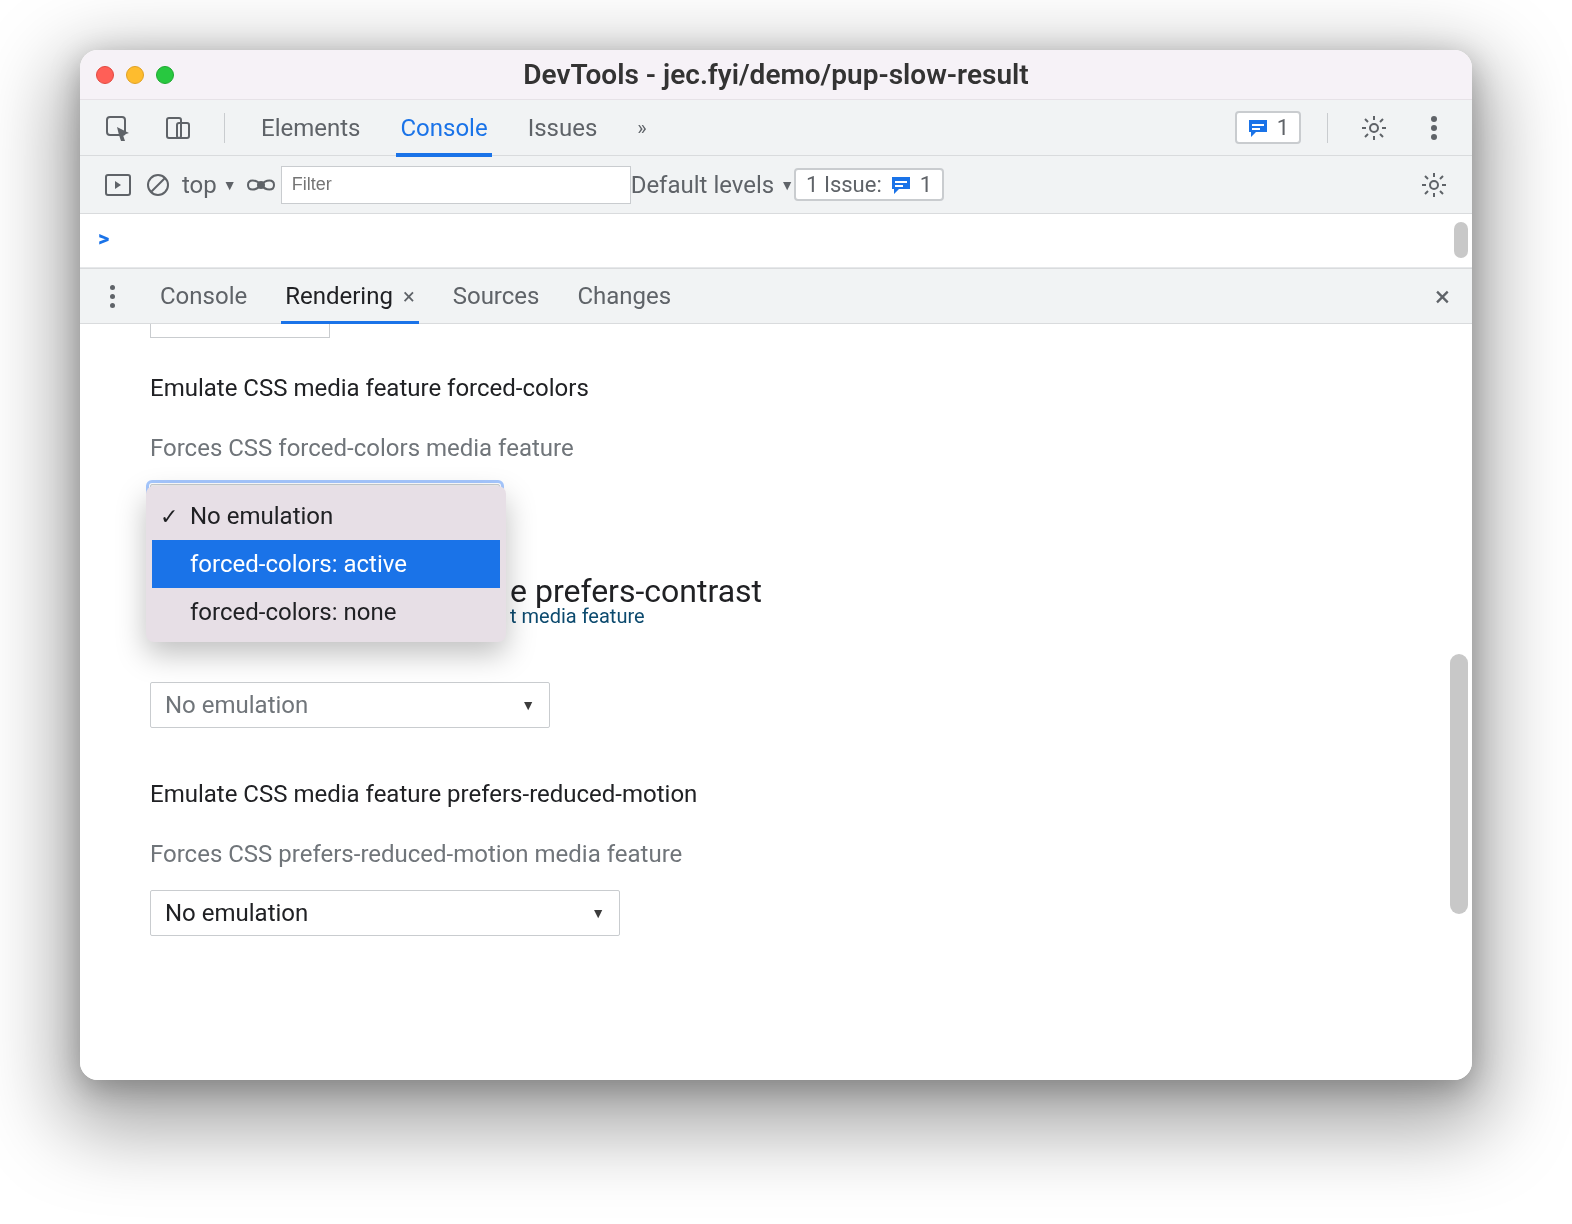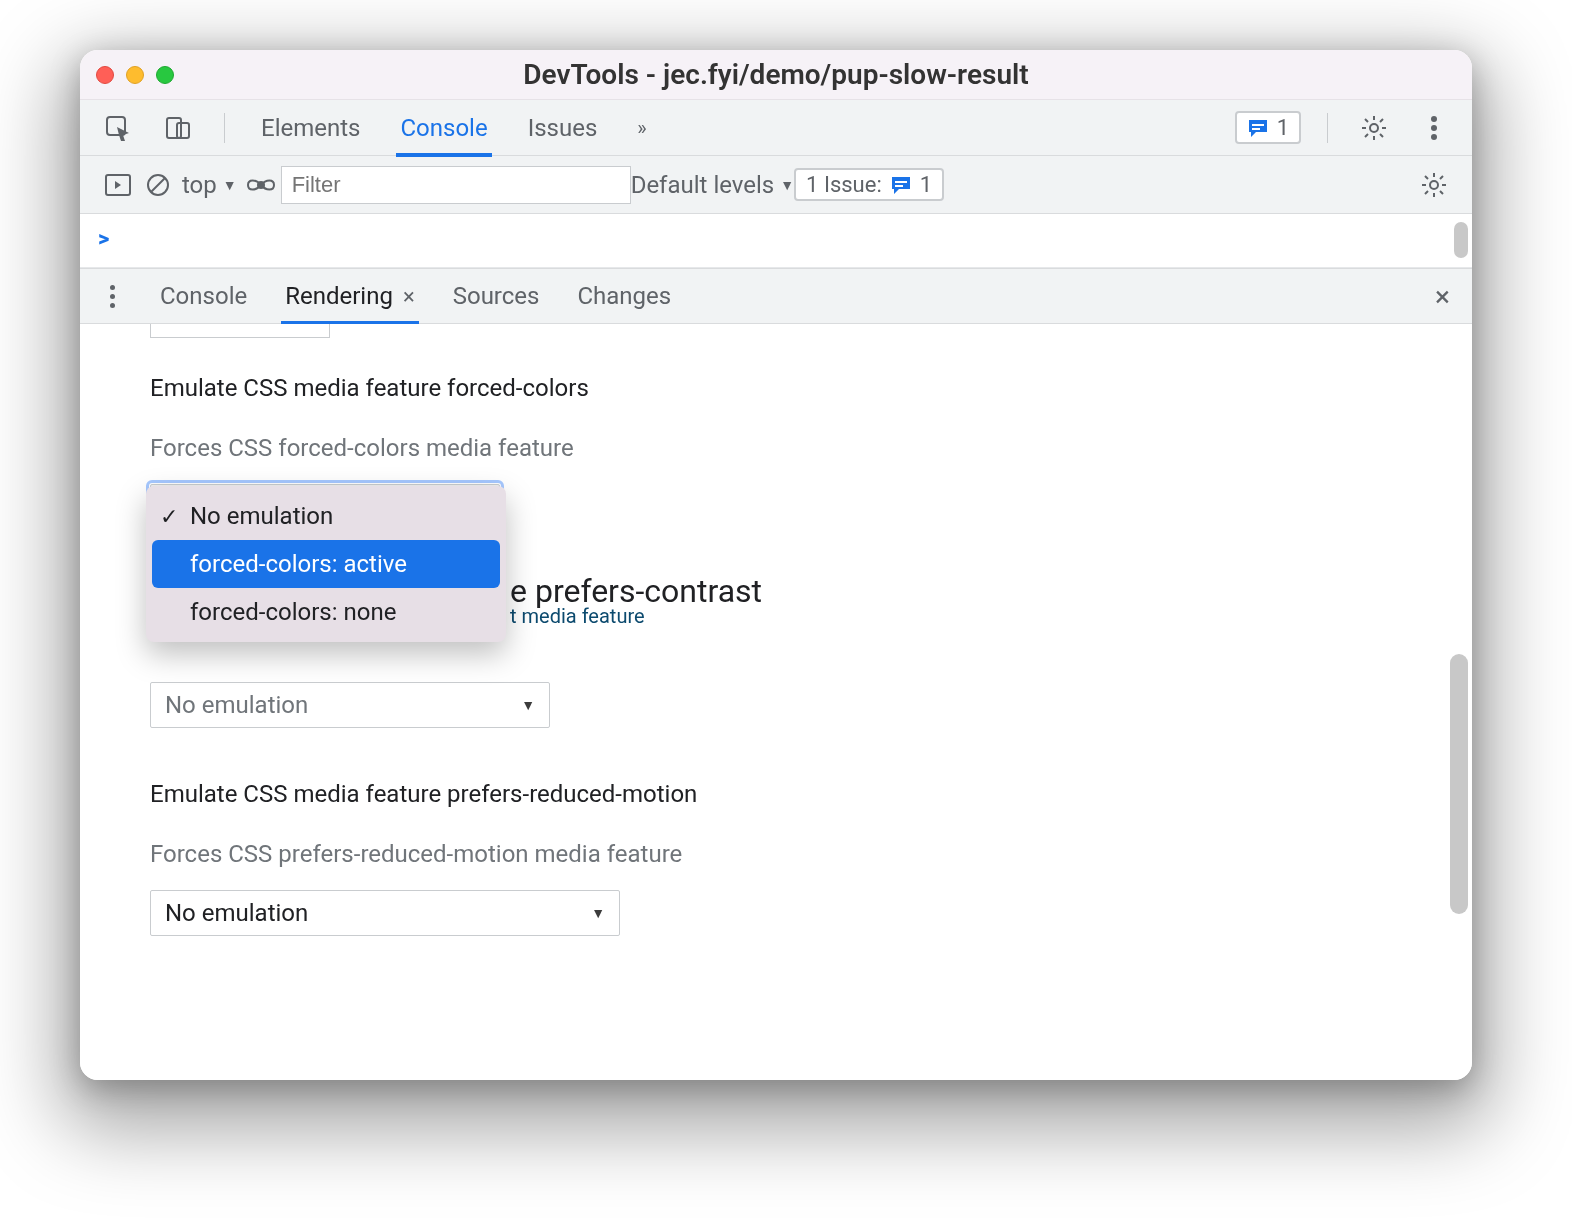--- a/index.html
+++ b/index.html
@@ -70,21 +70,21 @@
     display:flex; align-items:center;
     padding: 0 18px;
     font-size: 24px;
     color: #5f6368;
   }
   .filterbar .icon-btn { display:inline-flex; align-items:center; justify-content:center; height:40px; width:40px; cursor:pointer; }
   .ctx-dd { display:flex; align-items:center; gap:6px; cursor:pointer; padding:0 4px; }
   .filter-input {
     height: 38px; width: 350px;
     border: 1px solid #c9cccf; background:#fff;
-    padding: 0 10px; font-size: 22px; color:#5f6368;
+    padding: 0 10px; font-size: 18px; color:#5f6368;
   }
   .levels-dd { display:flex; align-items:center; gap:6px; cursor:pointer; }
   
   .console-body { height: 54px; background:#fff; display:flex; align-items:flex-start; padding:12px 18px; border-bottom:1px solid #e6e8ea; position:relative; }
   .console-caret { color:#1a73e8; font-weight:800; font-size:22px; }
   .mini-scroll { position:absolute; right:4px; top:8px; width:14px; height:36px; background:#c8c8c8; border-radius:7px; }
   
   .drawerstrip {
     height: 56px;
     background:#f1f3f4;
@@ -138,21 +138,21 @@
     box-shadow: 0 12px 30px rgba(0,0,0,0.25);
     padding:6px 0;
     z-index:50;
   }
   .dd-item {
     height:48px; display:flex; align-items:center;
     font-size:24px; color:#202124;
     padding: 0 14px 0 44px; cursor:pointer; position:relative;
   }
   .dd-item .check { position:absolute; left:14px; font-size:22px; }
-  .dd-item.highlight { background:#1a73e8; color:#fff; border-radius:6px; margin:0 6px; padding-left:38px; }
+  .dd-item.highlight { background:#1a73e8; color:#fff; border-radius:0; margin:0 6px; padding-left:38px; }
   
   .scrollbar-track { position:absolute; right:4px; top:330px; width:18px; height:260px; background:#c8c8c8; border-radius:9px; }
   
   svg { display:block; }
   .stroke-g { stroke:#5f6368; stroke-width:2; fill:none; }
   .fill-g { fill:#5f6368; }
 </style>
 </head>
 <body>
 

